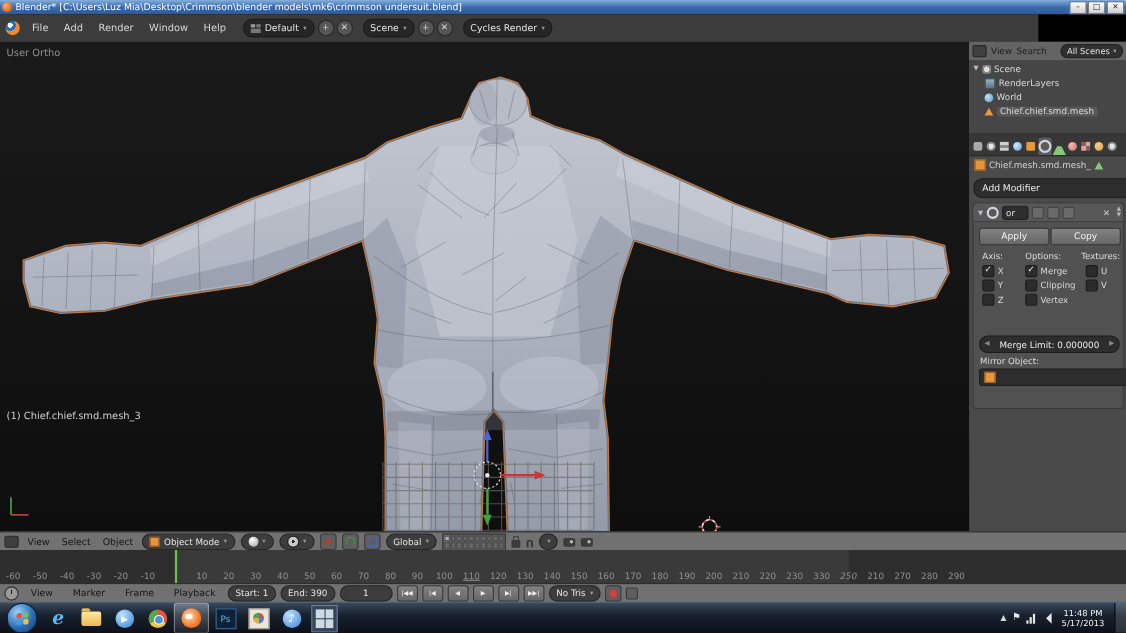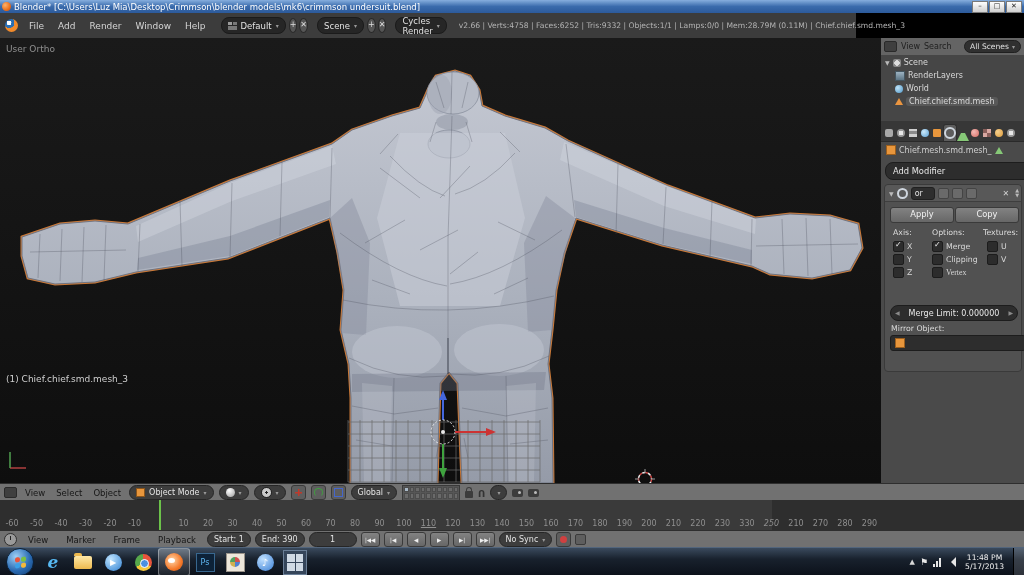--- a/index.html
+++ b/index.html
@@ -11,21 +11,21 @@
     background:linear-gradient(#86aede,#3a6bac 50%,#2c5a9b);
     display:flex;align-items:center;font-size:8.5px;color:#fff;}
   .titlebar .appico{width:9px;height:9px;margin:0 3px 0 2px;border-radius:50%;
     background:radial-gradient(circle at 35% 35%,#ffb26b,#e8650f 70%);flex:none;}
   .titlebar .ttl{white-space:nowrap;overflow:hidden;flex:1;}
   .winbtns{display:flex;gap:1px;margin-right:2px;}
   .wbtn{width:14px;height:10px;background:linear-gradient(#fefefe,#cfcfcf);
     border:1px solid #7a7a7a;font-size:7px;line-height:9px;text-align:center;color:#222;}
 
   
-  .bheader{position:absolute;left:0;top:13px;width:856px;height:25px;background:#3c3c3c;
+  .bheader{position:absolute;left:0;top:13px;width:944px;height:25px;background:#3c3c3c;
     border-bottom:1px solid #222;display:flex;align-items:center;font-size:9px;color:#d5d5d5;}
   .bheader .blogo{width:13px;height:13px;margin:0 4px 0 5px;border-radius:50%;flex:none;
     background:radial-gradient(circle at 32% 30%,#fff 0 18%,#2a6fb4 19% 40%,#f08a2b 41%);}
   .menu{padding:0 7px;cursor:default;}
   .bfield{height:15px;display:flex;align-items:center;background:#262626;border:1px solid #1b1b1b;
     border-radius:8px;padding:0 6px;margin:0 2px;color:#e2e2e2;font-size:8.5px;gap:4px;}
   .bfield .gridico{width:9px;height:8px;background:
      linear-gradient(#9a9a9a,#9a9a9a) 0 0/4px 3px no-repeat,
      linear-gradient(#777,#777) 5px 0/4px 3px no-repeat,
      linear-gradient(#777,#777) 0 4px/9px 4px no-repeat;}
@@ -236,21 +236,20 @@
     <span class="bfield" style="margin-left:8px;">
       <span>Scene</span>
       <span class="darr">▾</span>
     </span>
     <span class="miniround">+</span>
     <span class="miniround">✕</span>
     <span class="bfield" style="margin-left:8px;">
       <span>Cycles Render</span>
       <span class="darr">▾</span>
     </span>
-    <span class="stats">v2.66 | Verts:4758 | Faces:6252 | Tris:9332 | Objects:1/1 | Lamps:0/0 | Mem:28.79M (0.11M) | Chief.chief.smd.mesh_3</span>
   </div>
 
   <div class="viewport">
     <svg width="881" height="445" viewBox="0 0 881 445">
       <defs>
         <linearGradient id="bg" x1="0" y1="0" x2="0" y2="1">
           <stop offset="0" stop-color="#1a1a1a"></stop>
             <stop offset="1" stop-color="#0e0e0e"></stop>
         </linearGradient>
         <linearGradient id="body" x1="0" y1="0" x2="0" y2="1">
@@ -452,21 +451,21 @@
         </div>
 
       <div class="cbrow" style="left:47px;top:56px;">
           <span class="cb checked"></span>
           <span>Merge</span>
         </div>
       <div class="cbrow" style="left:47px;top:69px;">
           <span class="cb"></span>
           <span>Clipping</span>
         </div>
-      <div class="cbrow" style="left:47px;top:82px;font-family:Liberation Serif, serif;">
+      <div class="cbrow" style="left:47px;top:82px;">
           <span class="cb"></span>
           <span>Vertex</span>
         </div>
 
       <div class="cbrow" style="left:102px;top:56px;">
           <span class="cb"></span>
           <span>U</span>
         </div>
       <div class="cbrow" style="left:102px;top:69px;">
           <span class="cb"></span>
@@ -605,21 +604,21 @@
     <span class="hpill" style="min-width:34px;justify-content:center;">
       <span>1</span>
     </span>
     <span class="pbtn">|◀◀</span>
     <span class="pbtn">|◀</span>
     <span class="pbtn">◀</span>
     <span class="pbtn">▶</span>
     <span class="pbtn">▶|</span>
     <span class="pbtn">▶▶|</span>
     <span class="hpill">
-      <span>No Sync</span>
+      <span>No Tris</span>
       <span class="darr">▾</span>
     </span>
     <span class="recbtn">
         <i></i>
       </span>
     <span class="keyico"></span>
   </div>
 
   <div class="taskbar">
     <span class="orb">

